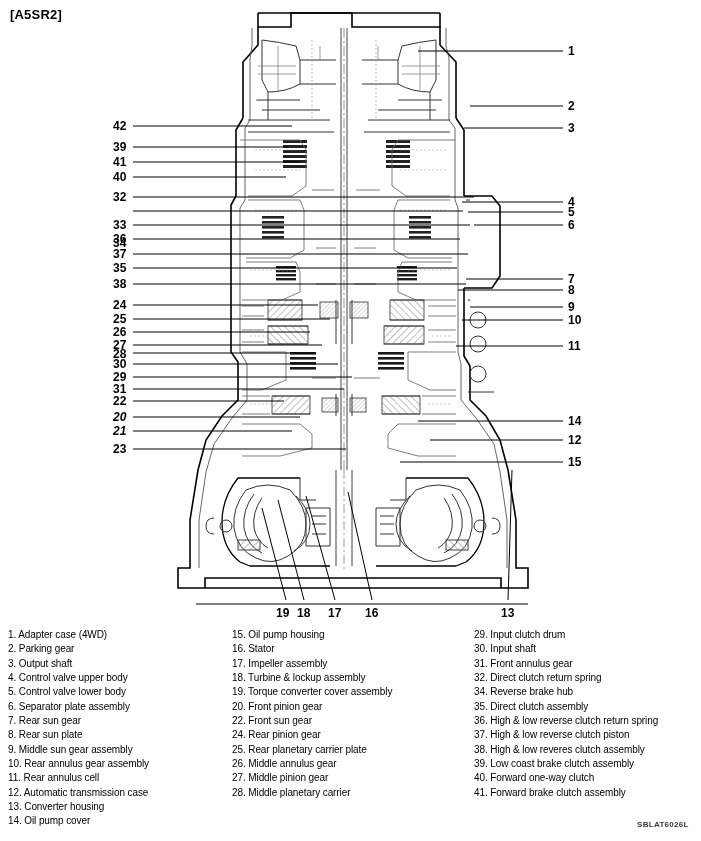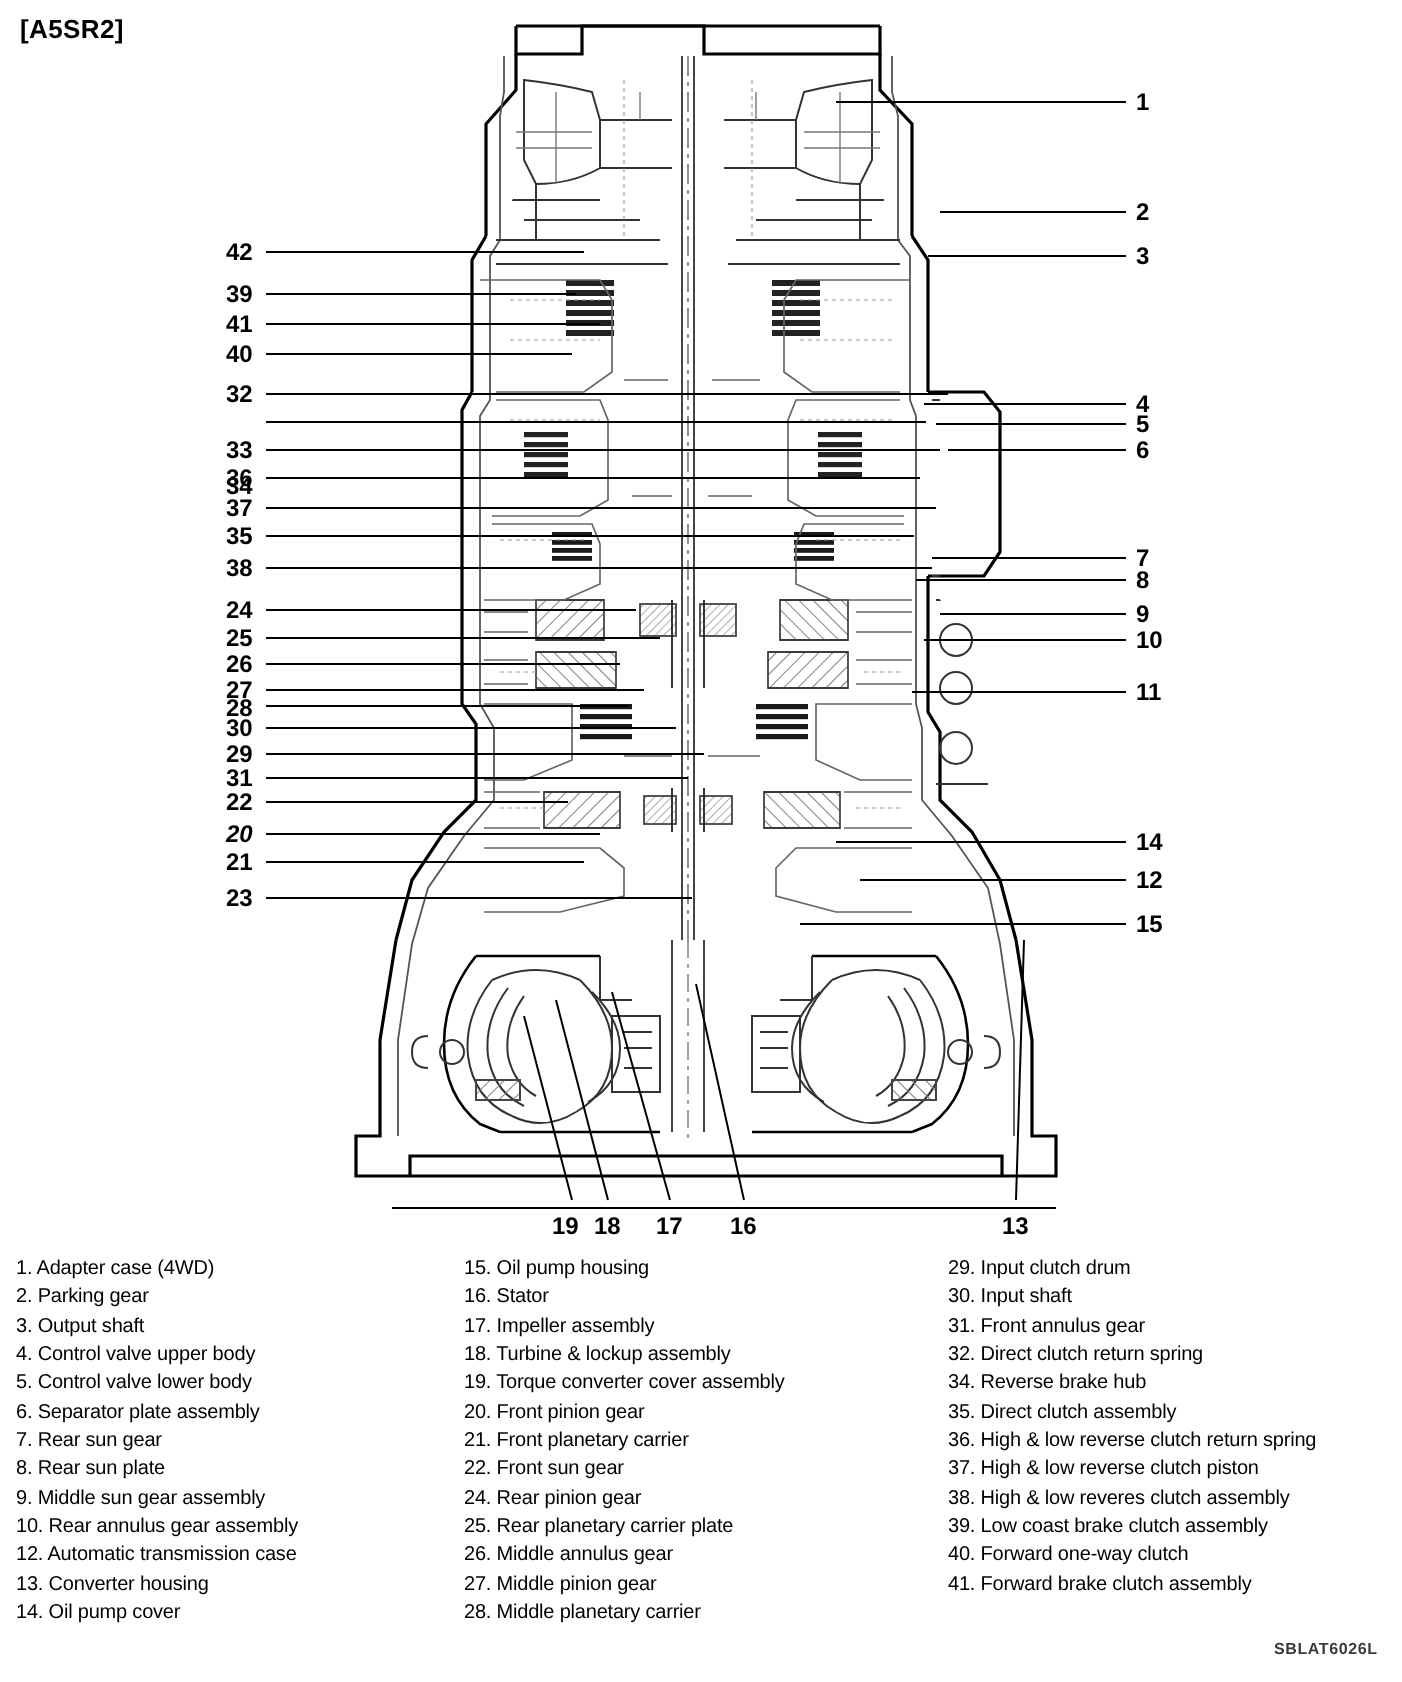--- a/index.html
+++ b/index.html
@@ -381,21 +381,21 @@
   <div class="num l" style="left:113px;top:299px;">24</div>
   <div class="num l" style="left:113px;top:313px;">25</div>
   <div class="num l" style="left:113px;top:326px;">26</div>
   <div class="num l" style="left:113px;top:339px;">27</div>
   <div class="num l" style="left:113px;top:348px;">28</div>
   <div class="num l" style="left:113px;top:358px;">30</div>
   <div class="num l" style="left:113px;top:371px;">29</div>
   <div class="num l" style="left:113px;top:383px;">31</div>
   <div class="num l" style="left:113px;top:395px;">22</div>
   <div class="num l" style="left:113px;top:411px;font-style:italic;">20</div>
-  <div class="num l" style="left:113px;top:425px;">21</div>
+  <div class="num l" style="left:113px;top:425px;font-style:italic;">21</div>
   <div class="num l" style="left:113px;top:443px;">23</div>
 
   <div class="num r" style="left:568px;top:45px;">1</div>
   <div class="num r" style="left:568px;top:100px;">2</div>
   <div class="num r" style="left:568px;top:122px;">3</div>
   <div class="num r" style="left:568px;top:196px;">4</div>
   <div class="num r" style="left:568px;top:206px;">5</div>
   <div class="num r" style="left:568px;top:219px;">6</div>
   <div class="num r" style="left:568px;top:273px;">7</div>
   <div class="num r" style="left:568px;top:284px;">8</div>
@@ -417,32 +417,32 @@
       <div class="legitem">1. Adapter case (4WD)</div>
       <div class="legitem">2. Parking gear</div>
       <div class="legitem">3. Output shaft</div>
       <div class="legitem">4. Control valve upper body</div>
       <div class="legitem">5. Control valve lower body</div>
       <div class="legitem">6. Separator plate assembly</div>
       <div class="legitem">7. Rear sun gear</div>
       <div class="legitem">8. Rear sun plate</div>
       <div class="legitem">9. Middle sun gear assembly</div>
       <div class="legitem">10. Rear annulus gear assembly</div>
+      <div class="legitem">11. Rear annulus cell</div>
       <div class="legitem">12. Automatic transmission case</div>
       <div class="legitem">13. Converter housing</div>
       <div class="legitem">14. Oil pump cover</div>
     </div>
     <div class="legcol c2">
       <div class="legitem">15. Oil pump housing</div>
       <div class="legitem">16. Stator</div>
       <div class="legitem">17. Impeller assembly</div>
       <div class="legitem">18. Turbine &amp; lockup assembly</div>
       <div class="legitem">19. Torque converter cover assembly</div>
       <div class="legitem">20. Front pinion gear</div>
-      <div class="legitem">21. Front planetary carrier</div>
       <div class="legitem">22. Front sun gear</div>
       <div class="legitem">24. Rear pinion gear</div>
       <div class="legitem">25. Rear planetary carrier plate</div>
       <div class="legitem">26. Middle annulus gear</div>
       <div class="legitem">27. Middle pinion gear</div>
       <div class="legitem">28. Middle planetary carrier</div>
     </div>
     <div class="legcol c3">
       <div class="legitem">29. Input clutch drum</div>
       <div class="legitem">30. Input shaft</div>

